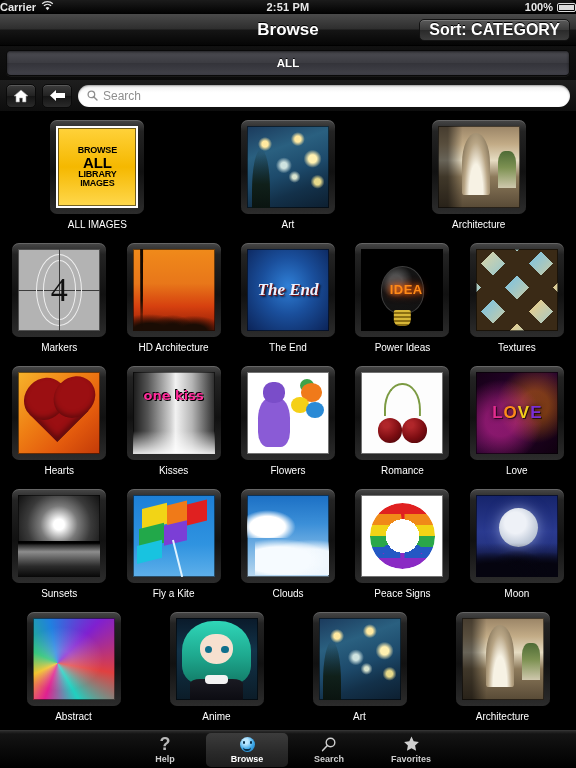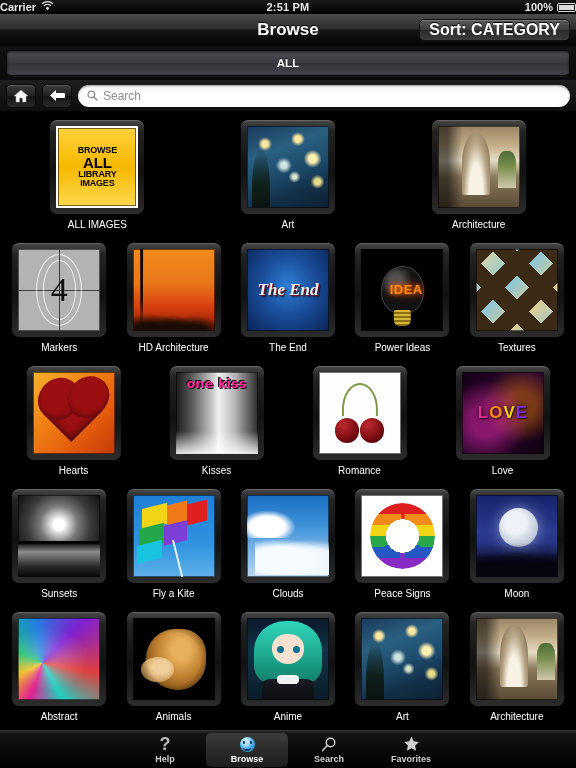--- a/index.html
+++ b/index.html
@@ -281,21 +281,21 @@
     box-shadow: inset 2px -2px 5px rgba(0,0,0,.35);
   }
   .a-hearts .h::before { top:-50%; left:0; }
   .a-hearts .h::after { top:0; right:-50%; }
 
   .a-kisses {
     background: linear-gradient(to right, #1a1a1a 0%, #555 18%, #cfcfcf 46%, #f2f2f2 52%, #b5b5b5 72%, #2a2a2a 100%);
     display:flex; align-items:flex-start; justify-content:center;
   }
   .a-kisses .t {
-    margin-top: 4px; color: #ff2d9b; font-size: 13px; font-weight: bold;
+    margin-top: 16px; color: #ff2d9b; font-size: 13px; font-weight: bold;
     font-family:"DejaVu Sans", sans-serif;
     text-shadow: 1px 1px 0 #000, -1px -1px 0 #000;
   }
   .a-kisses::after {
     content:""; position:absolute; left:0; bottom:0; width:100%; height:28%;
     background: linear-gradient(to top, rgba(255,255,255,.88), rgba(255,255,255,0));
   }
 
   .a-flowers {
     background: #ffffff;
@@ -679,20 +679,33 @@
 
       <div class="cell">
         <div class="thumb">
           <div class="art a-kisses">
             <span class="t">one kiss</span>
           </div>
         </div>
         <div class="caption">Kisses</div>
       </div>
 
+      <div class="cell">
+        <div class="thumb">
+          <div class="art a-flowers">
+            <span class="body"></span>
+            <span class="head"></span>
+            <span class="bq4"></span>
+            <span class="bq1"></span>
+            <span class="bq2"></span>
+            <span class="bq3"></span>
+          </div>
+        </div>
+        <div class="caption">Flowers</div>
+      </div>
 
       <div class="cell">
         <div class="thumb">
           <div class="art a-romance">
             <span class="stems"></span>
             <span class="c1"></span>
             <span class="c2"></span>
           </div>
         </div>
         <div class="caption">Romance</div>
@@ -765,29 +778,20 @@
     </div>
 
     <div class="row">
       <div class="cell">
         <div class="thumb">
           <div class="art a-abstract"></div>
         </div>
         <div class="caption">Abstract</div>
       </div>
 
-      <div class="cell">
-        <div class="thumb">
-          <div class="art a-animals">
-            <span class="head"></span>
-            <span class="muzzle"></span>
-          </div>
-        </div>
-        <div class="caption">Animals</div>
-      </div>
 
       <div class="cell">
         <div class="thumb">
           <div class="art a-anime">
             <span class="hair"></span>
             <span class="face"></span>
             <span class="eye1"></span>
             <span class="eye2"></span>
             <span class="dress"></span>
             <span class="collar"></span>

